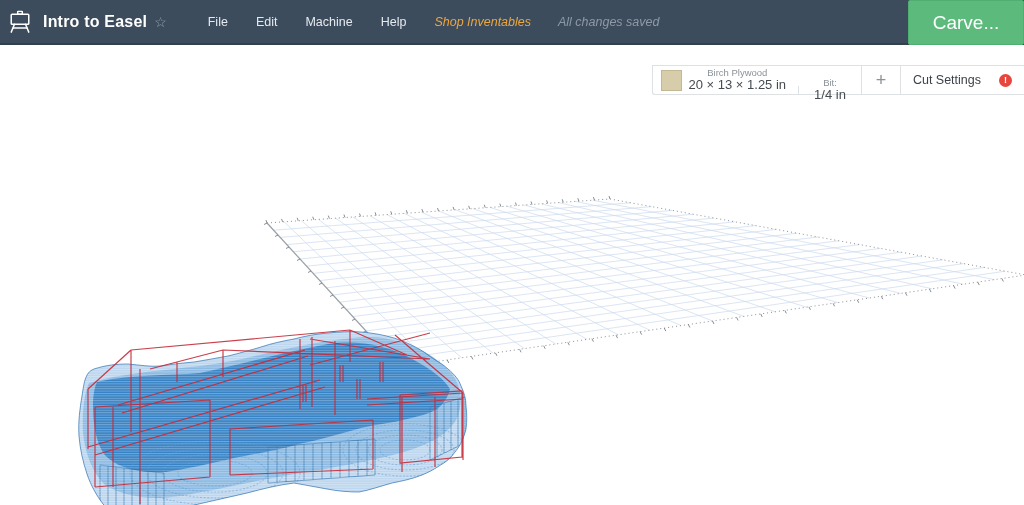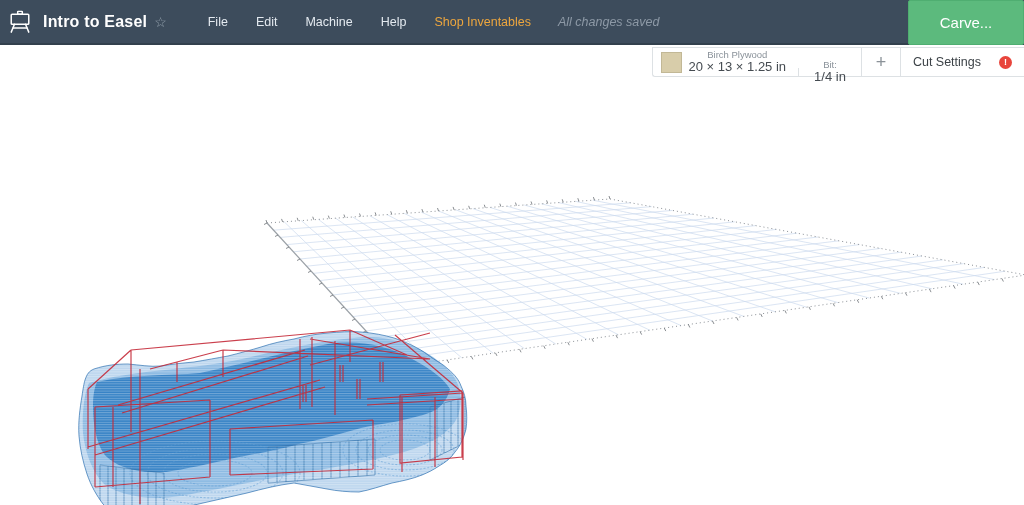--- a/index.html
+++ b/index.html
@@ -17,34 +17,34 @@
     display:flex;align-items:center;
     padding-left:6px;
   }
   .logo{width:27px;height:26px;display:flex;align-items:center;justify-content:center;cursor:pointer;}
   .app-title{color:#fff;font-size:16px;font-weight:600;margin-left:10px;letter-spacing:.2px;cursor:text;}
   .fav-star{color:#93a1ad;font-size:14px;margin-left:7px;cursor:pointer;line-height:1;}
   .menu{display:flex;align-items:center;margin-left:32px;gap:10px;}
   .menu-item{
     color:var(--menu-text);font-size:12.5px;padding:0 9px;cursor:pointer;white-space:nowrap;
   }
-  .menu-item.accent{color:var(--accent-orange);}
+  .menu-item.accent{color:var(--accent-orange);font-style:italic;}
   .status-text{color:var(--status-gray);font-size:12.5px;margin-left:18px;white-space:nowrap;font-style:italic;}
   .carve-btn{
     position:absolute;right:0;top:0;bottom:-2px;width:116px;
     background:var(--carve-green);border:1px solid #4fae71;box-sizing:border-box;
-    color:#fff;font-size:15px;display:flex;align-items:center;justify-content:center;
+    color:#fff;font-size:19px;display:flex;align-items:center;justify-content:center;
     cursor:pointer;border-radius:2px;
   }
   
   .canvas{position:relative;height:477px;background:#fff;overflow:hidden;}
   .viewport-svg{position:absolute;left:0;top:0;}
   
   .material-panel{
-    position:absolute;top:2px;right:0;height:30px;box-sizing:border-box;
+    position:absolute;top:20px;right:0;height:30px;box-sizing:border-box;
     background:#fff;border:1px solid var(--panel-border);border-right:none;
     border-radius:0 0 0 3px;display:flex;align-items:stretch;z-index:5;
   }
   .mp-section{display:flex;align-items:center;justify-content:center;cursor:pointer;}
   .mp-section + .mp-section{border-left:1px solid var(--panel-border);}
   .mp-material{padding:0 12px 0 8px;gap:7px;}
   .swatch{width:21px;height:21px;background:var(--swatch-tan);border:1px solid var(--swatch-border);box-sizing:border-box;}
   .mp-2line{display:flex;flex-direction:column;align-items:center;line-height:1.08;}
   .mp-label{font-size:9.5px;color:var(--text-muted);}
   .mp-value{font-size:13px;color:var(--text-dark);}

